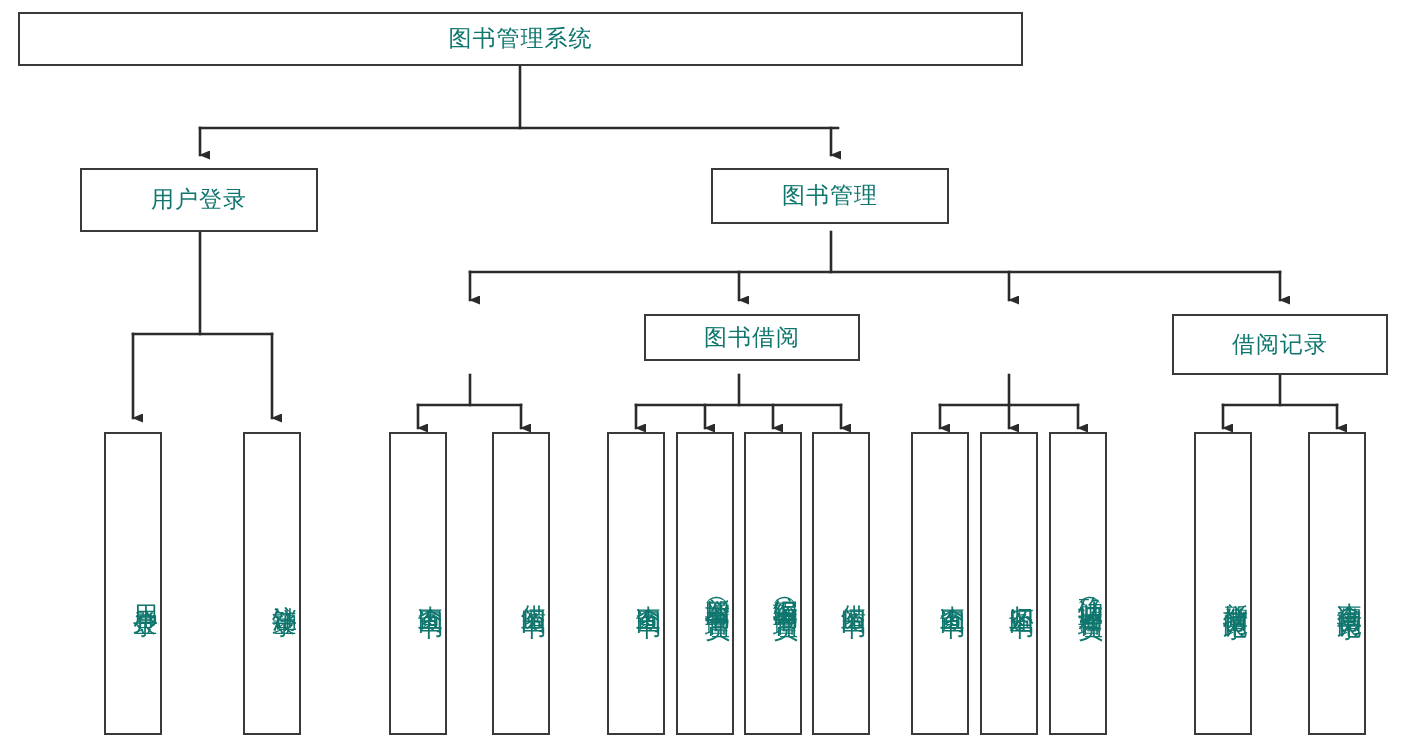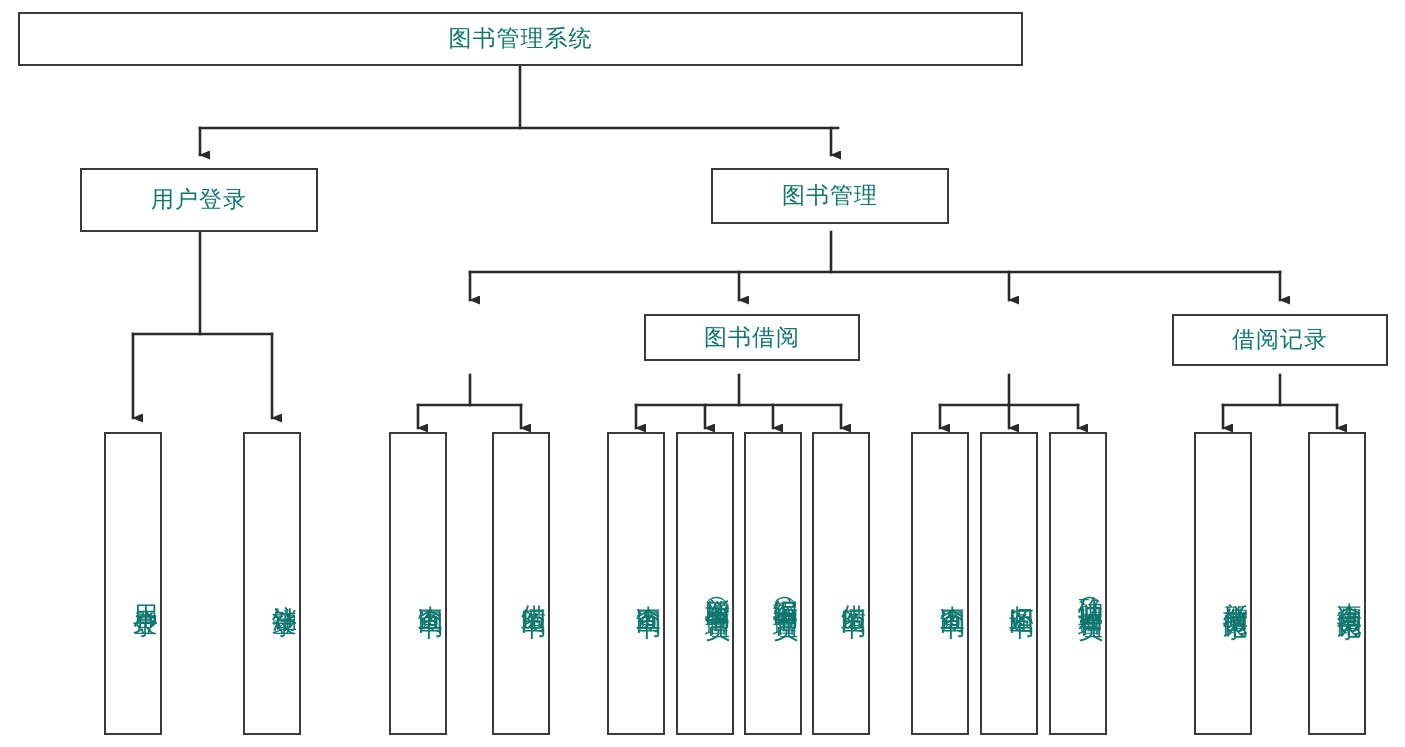--- a/index.html
+++ b/index.html
@@ -126,21 +126,21 @@
   <div class="node node-h" style="left:80px; top:168px; width:238px; height:64px;">
     <span>用户登录</span>
   </div>
   <div class="node node-h" style="left:711px; top:168px; width:238px; height:56px;">
     <span>图书管理</span>
   </div>
 
   <div class="node node-h" style="left:632px; top:314px; width:216px; height:47px;margin-left:12px;">
     <span>图书借阅</span>
   </div>
-  <div class="node node-h" style="left:1172px; top:314px; width:216px; height:52px;">
+  <div class="node node-h" style="left:1172px; top:314px; width:216px; height:61px;">
     <span>借阅记录</span>
   </div>
 
   <div class="node node-v" style="left:104px; top:432px; width:58px; height:303px;">
     <span>用户登录</span>
   </div>
   <div class="node node-v" style="left:243px; top:432px; width:58px; height:303px;">
     <span>注销登录</span>
   </div>
 

